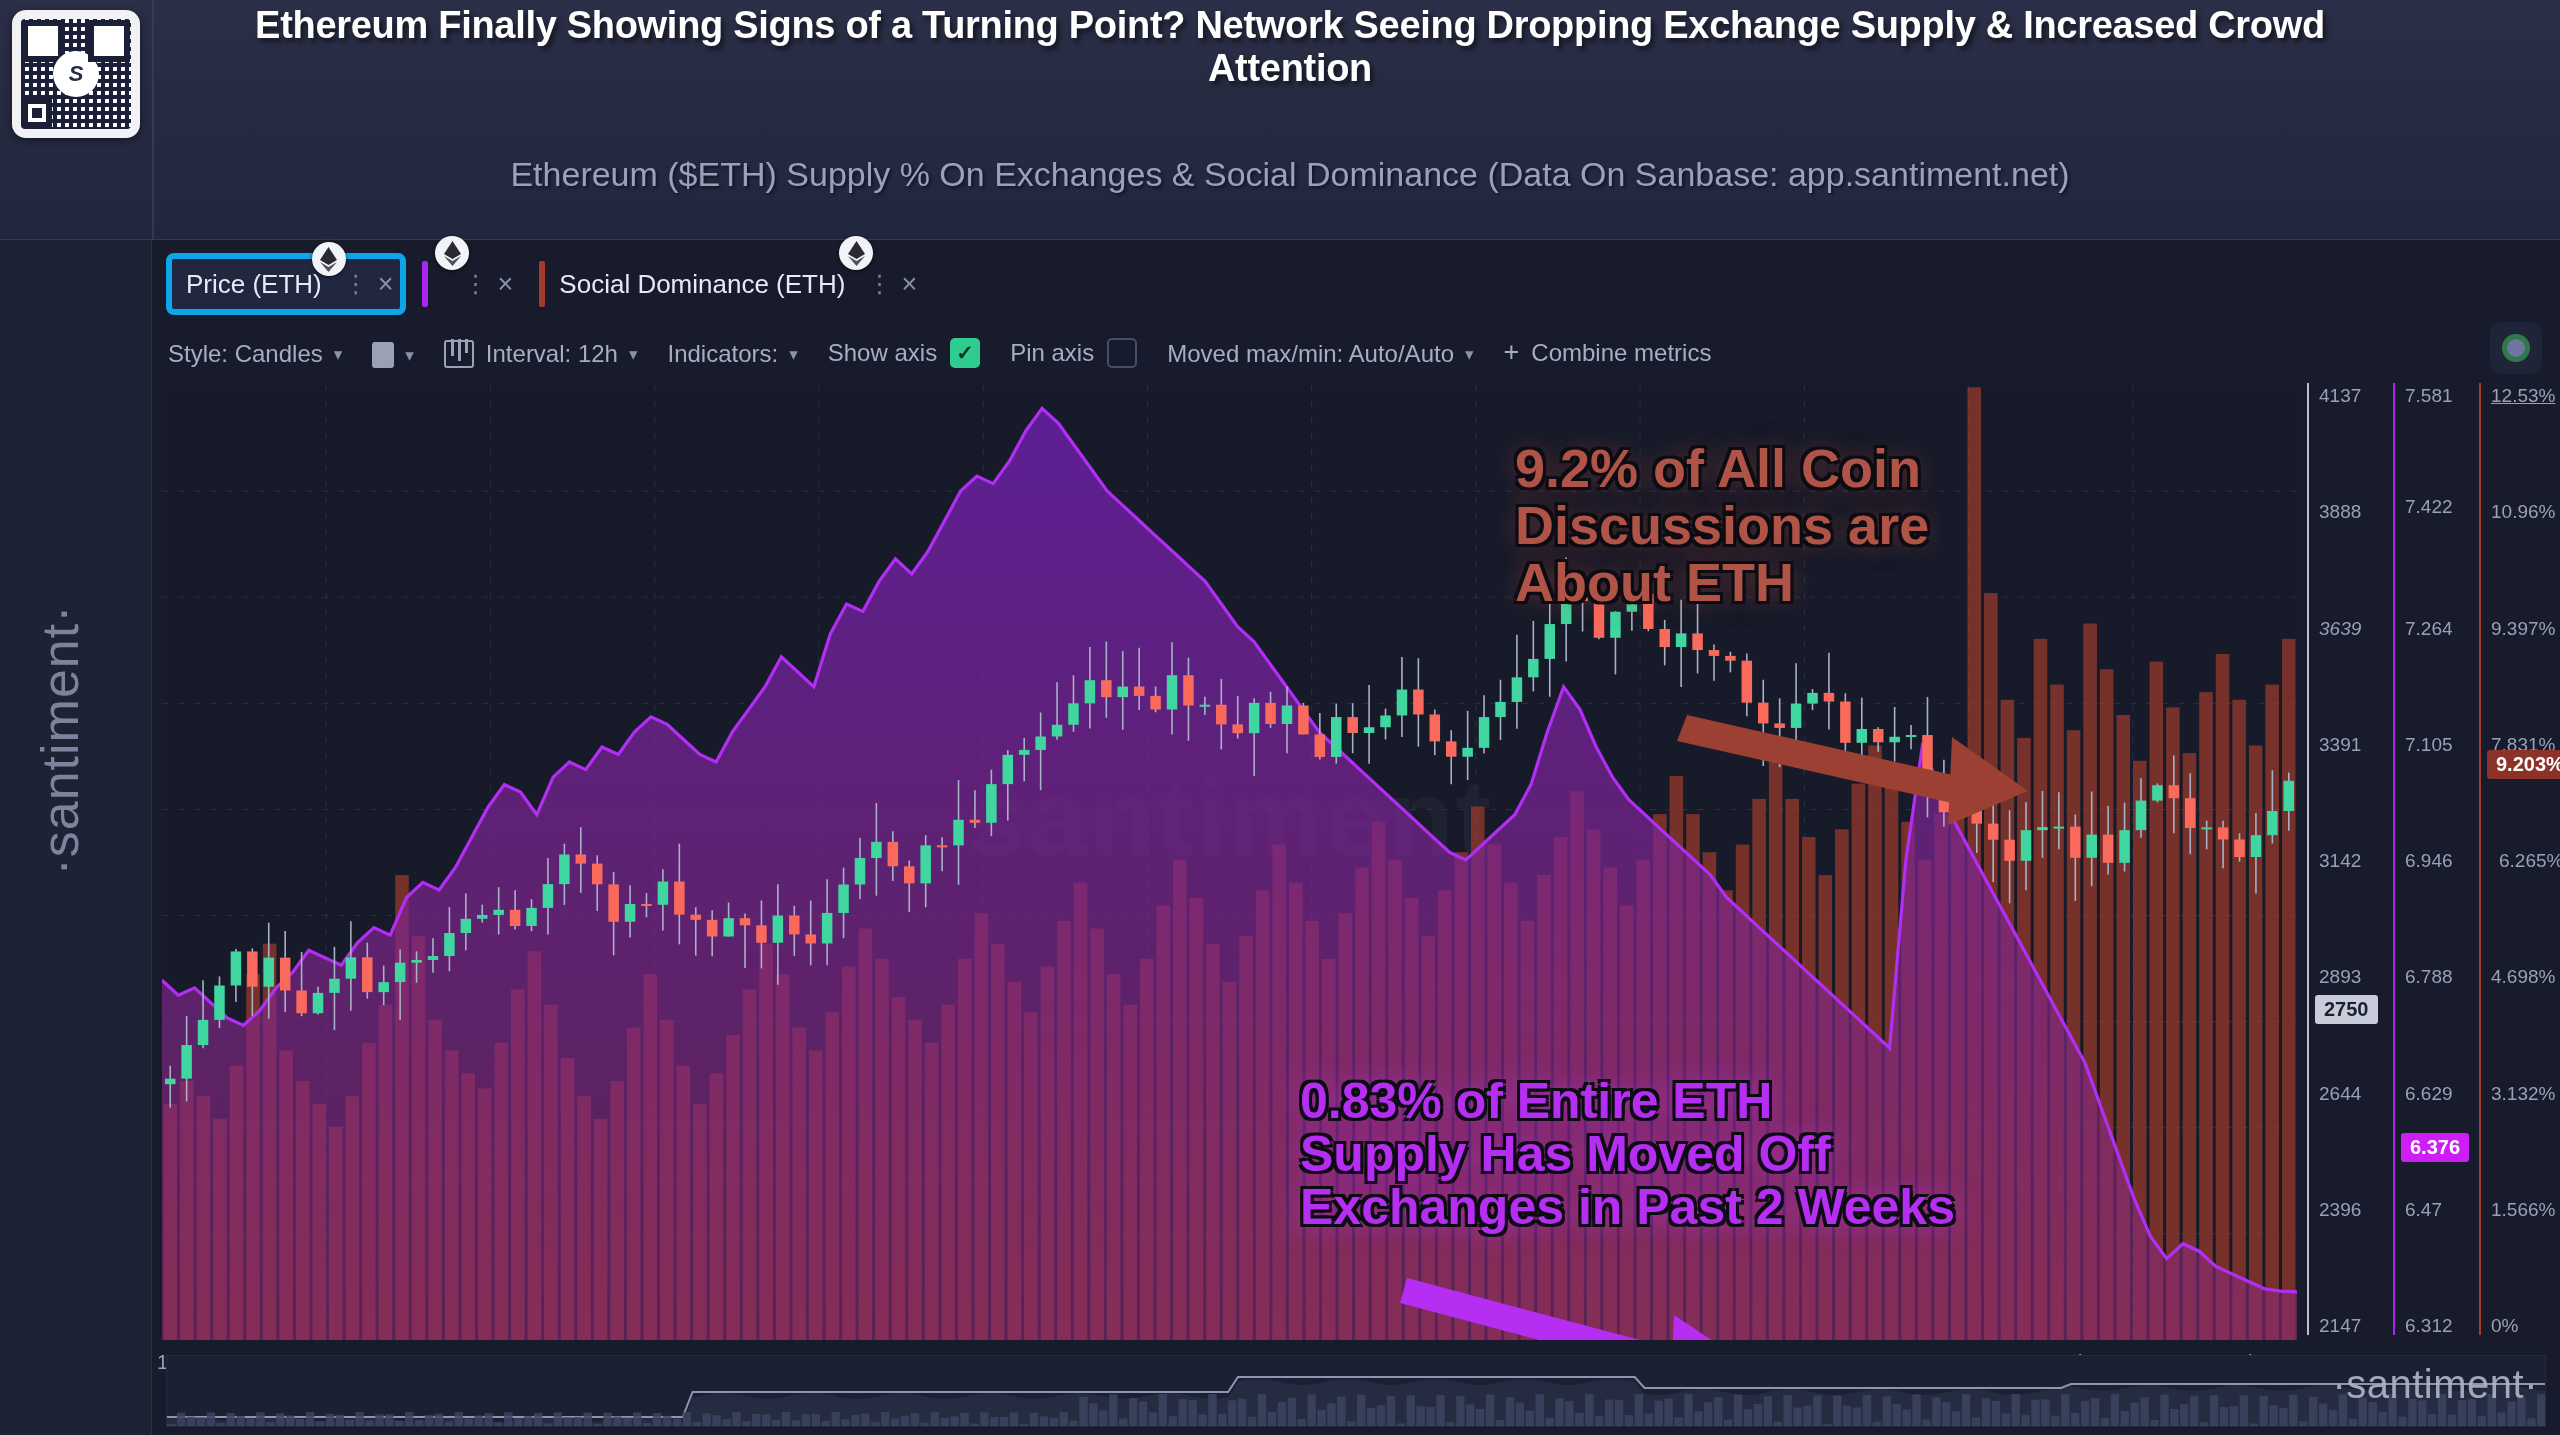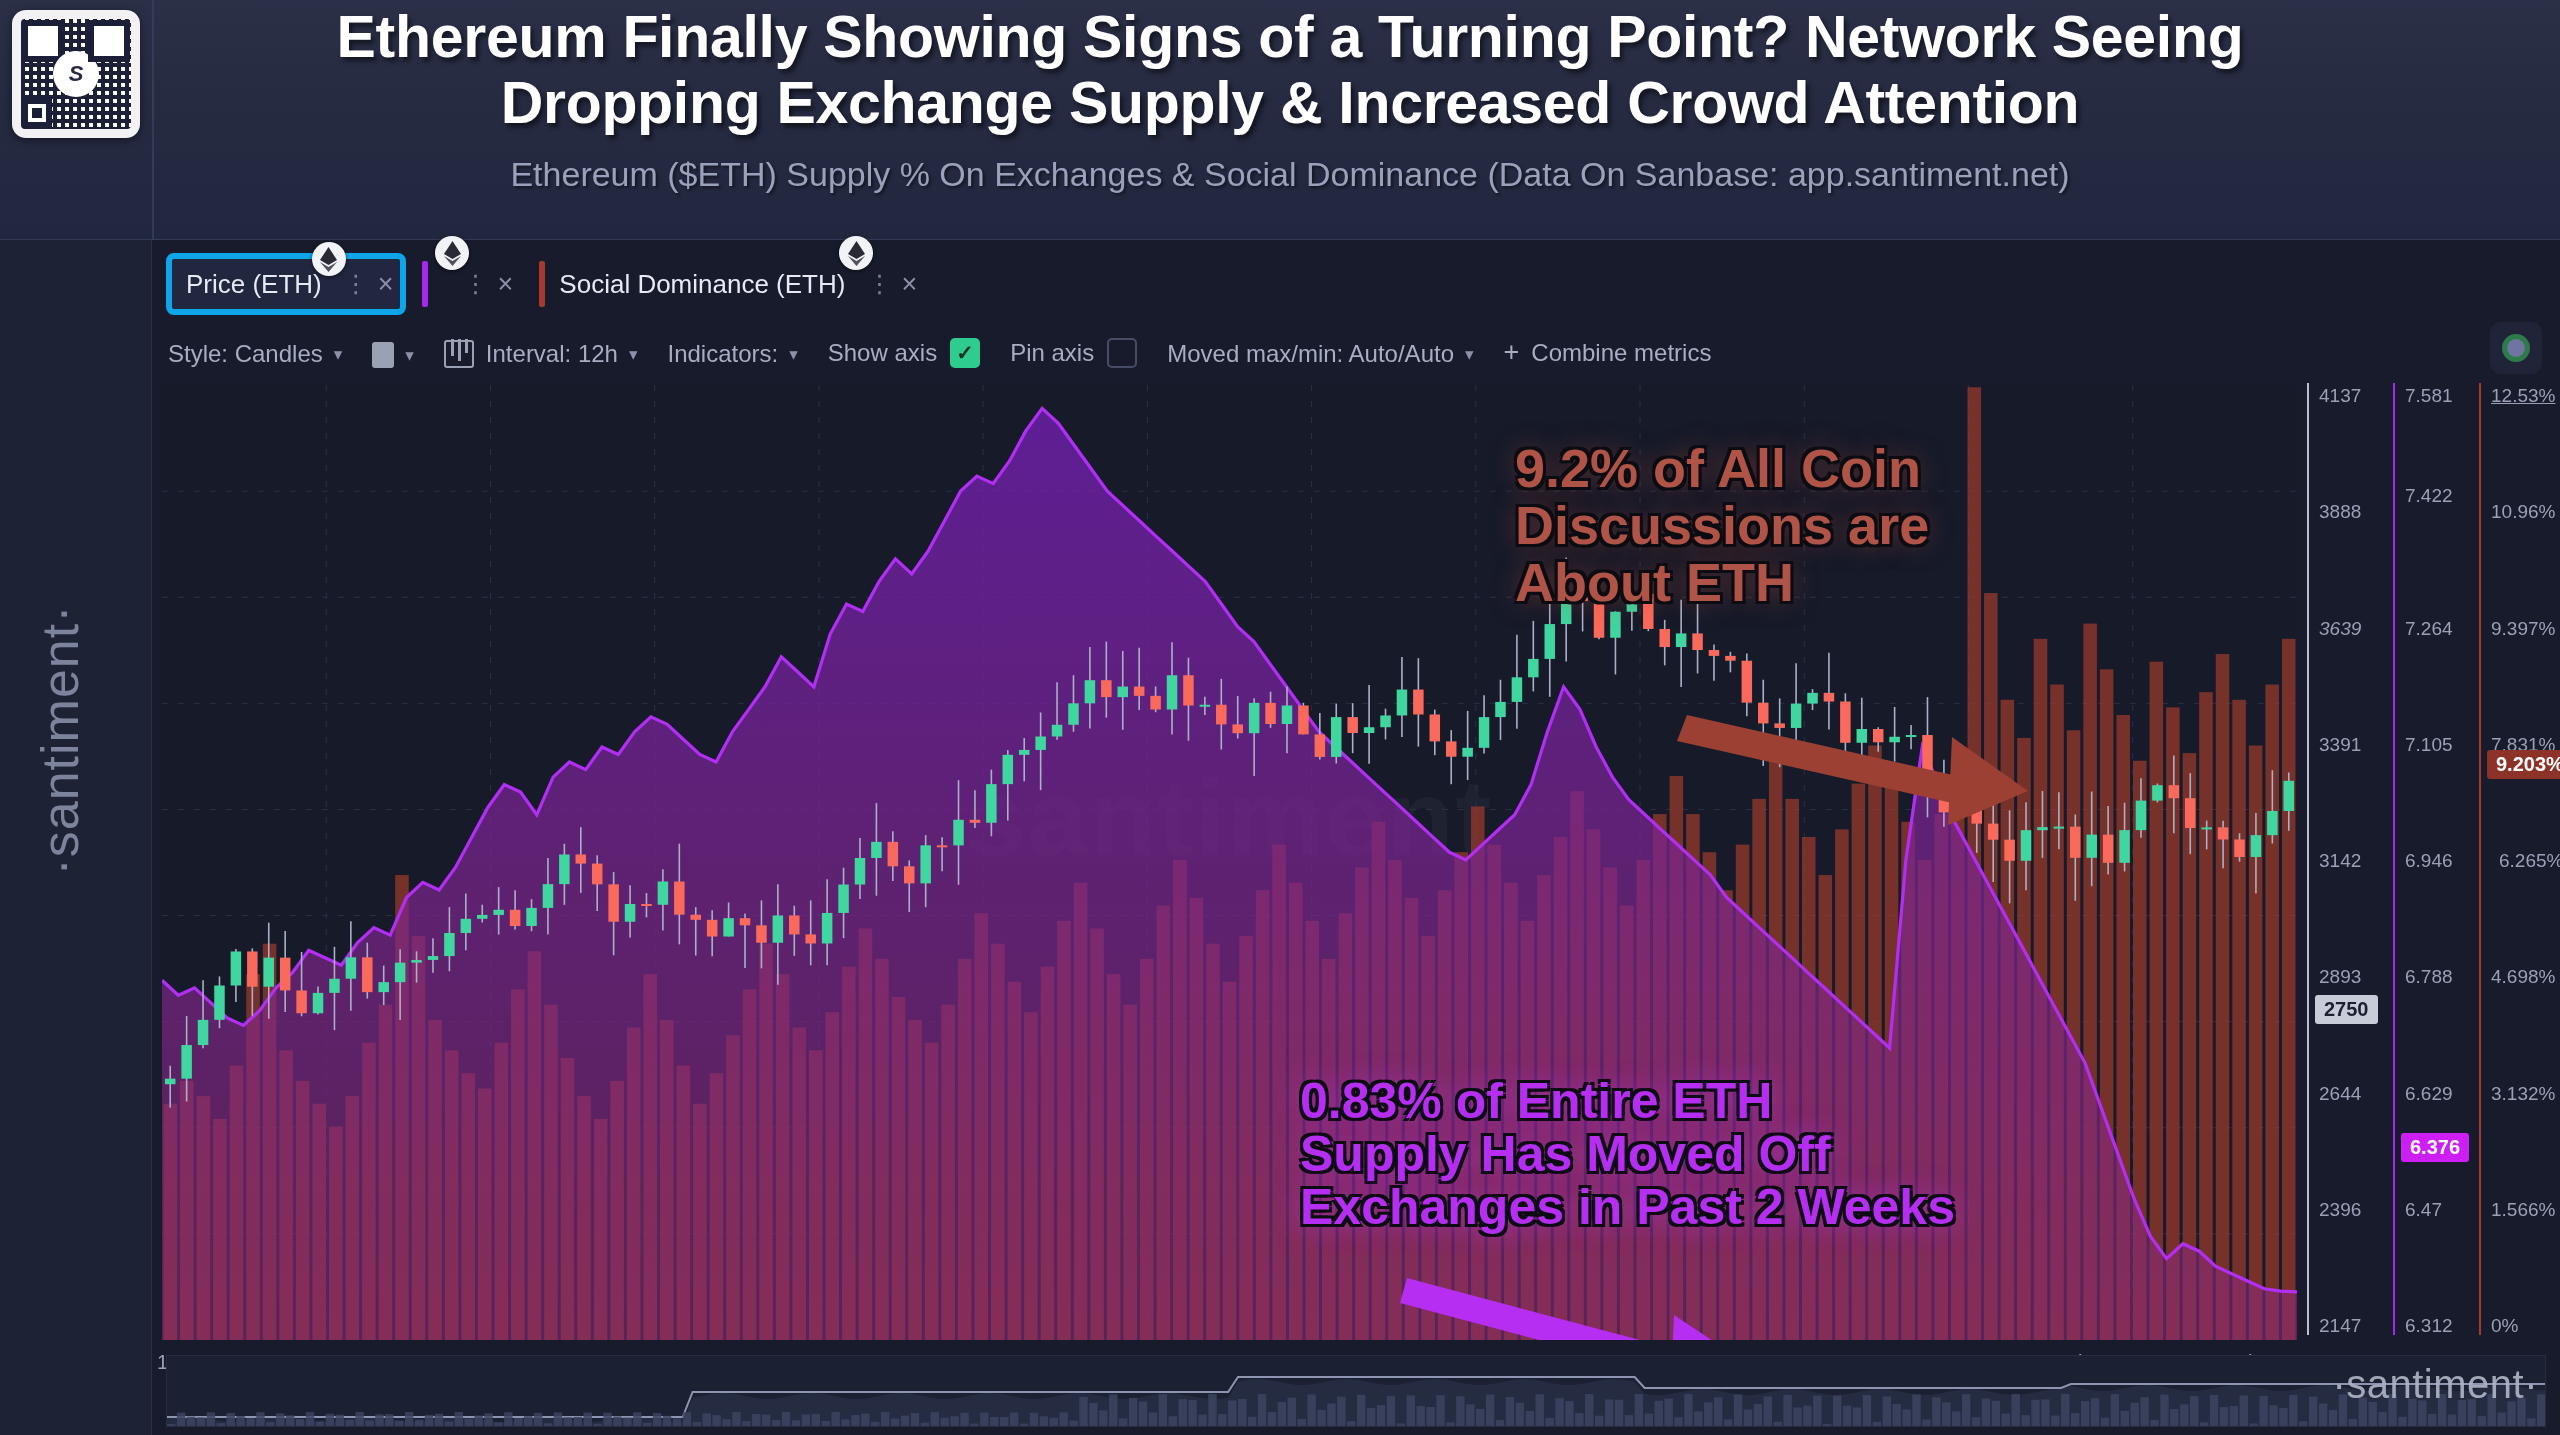--- a/index.html
+++ b/index.html
@@ -39,21 +39,21 @@
   .qr-b3     { left:1px; bottom:1px; }
   .qr-b3:after { content:""; position:absolute; inset:4px; background:#1b2038; }
   .qr-center {
     position:absolute; left:50%; top:50%; transform:translate(-50%,-50%);
     width:46px; height:46px; border-radius:50%; background:#fff;
     display:flex; align-items:center; justify-content:center;
     font-size:22px; font-weight:700; color:#262b45; font-style:italic;
   }
   .title {
     position:absolute; left:230px; top:4px; width:2120px;
-    text-align:center; font-size:59px; line-height:1.12;
+    text-align:center; font-size:38px; line-height:1.12;
     font-weight:700; color:#ffffff; letter-spacing:-.3px;
     text-shadow:3px 4px 5px rgba(0,0,0,.55);
   }
   .subtitle {
     position:absolute; left:230px; top:155px; width:2120px;
     text-align:center; font-size:34px; color:#9aa2bb; font-weight:400;
     text-shadow:2px 2px 3px rgba(0,0,0,.5);
   }
 
   
@@ -724,21 +724,21 @@
             <div class="tick" style="top: 475px;">3142</div>
             <div class="tick" style="top: 591.25px;">2893</div>
             <div class="tick" style="top: 707.5px;">2644</div>
             <div class="tick" style="top: 823.75px;">2396</div>
             <div class="tick" style="top: 940px;">2147</div>
             <div class="tag" style="top: 620px; background: rgb(200, 204, 216); color: rgb(27, 32, 48);">2750</div>
           </div>
           <div class="axis" style="left: 86px; width: 86px;">
             <div class="axis-line" style="background: rgb(167, 38, 240);"></div>
             <div class="tick" style="top: 10px;">7.581</div>
-            <div class="tick" style="top: 110px;">7.422</div>
+            <div class="tick" style="top: 121px;">7.422</div>
             <div class="tick" style="top: 242.5px;">7.264</div>
             <div class="tick" style="top: 358.75px;">7.105</div>
             <div class="tick" style="top: 475px;">6.946</div>
             <div class="tick" style="top: 591.25px;">6.788</div>
             <div class="tick" style="top: 707.5px;">6.629</div>
             <div class="tick" style="top: 823.75px;">6.47</div>
             <div class="tick" style="top: 940px;">6.312</div>
             <div class="tag" style="top: 758px; background: rgb(204, 30, 245); color: rgb(255, 255, 255);">6.376</div>
           </div>
           <div class="axis" style="left: 172px; width: 86px;">

